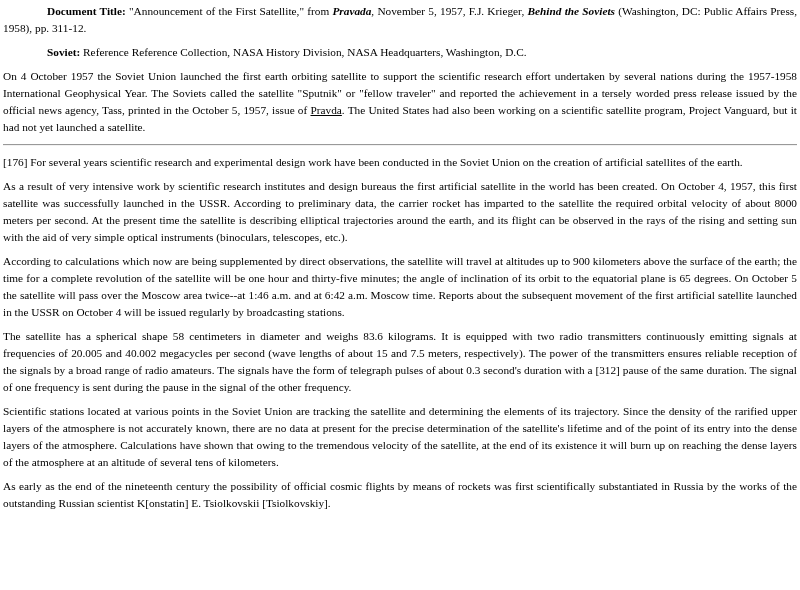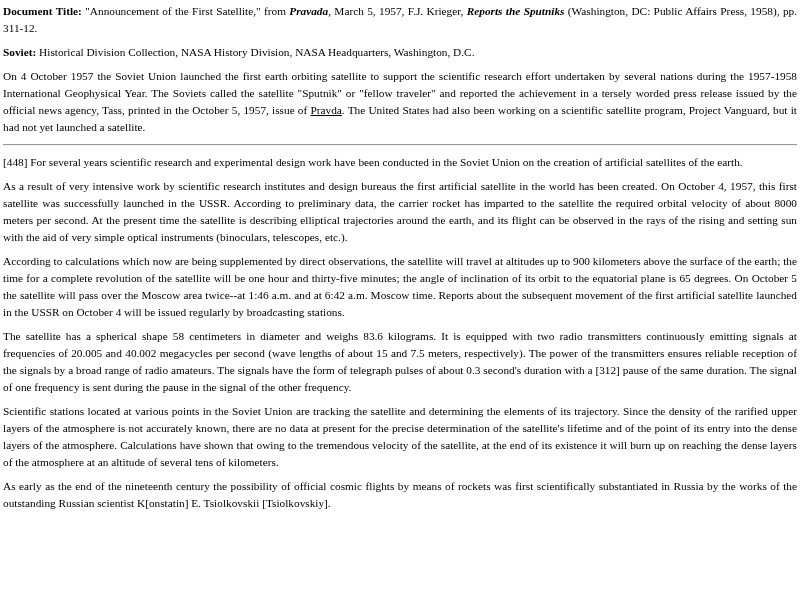--- a/index.html
+++ b/index.html
@@ -21,31 +21,31 @@
   .doc p:first-child {
     margin-top: 1px;
   }
   hr.divider {
     border: 0;
     border-top: 1px solid #999999;
     border-bottom: 1px solid #f2f2f2;
     height: 0;
     margin: 8px 0;
   }
-  .bold { font-weight: bold; }
+  .bold { font-weight: bold; margin-left: 44px; }
   .italic { font-style: italic; font-weight: bold; }
   .underline { text-decoration: underline; }
 </style>
 </head>
 <body>
 
 <div class="doc">
-  <p><span class="bold">Document Title:</span><span> "Announcement of the First Satellite," from </span><span class="italic">Pravada</span><span>, March 5, 1957, F.J. Krieger, </span><span class="italic">Reports the Sputniks</span><span> (Washington, DC: Public Affairs Press, 1958), pp. 311-12.</span></p>
-  <p><span class="bold">Soviet:</span><span> Historical Division Collection, NASA History Division, NASA Headquarters, Washington, D.C.</span></p>
+  <p><span class="bold">Document Title:</span><span> "Announcement of the First Satellite," from </span><span class="italic">Pravada</span><span>, November 5, 1957, F.J. Krieger, </span><span class="italic">Behind the Soviets</span><span> (Washington, DC: Public Affairs Press, 1958), pp. 311-12.</span></p>
+  <p><span class="bold">Soviet:</span><span> Reference Reference Collection, NASA History Division, NASA Headquarters, Washington, D.C.</span></p>
   <p><span>On 4 October 1957 the Soviet Union launched the first earth orbiting satellite to support the scientific research effort undertaken by several nations during the 1957-1958 International Geophysical Year. The Soviets called the satellite "Sputnik" or "fellow traveler" and reported the achievement in a tersely worded press release issued by the official news agency, Tass, printed in the October 5, 1957, issue of </span><span class="underline">Pravda</span><span>. The United States had also been working on a scientific satellite program, Project Vanguard, but it had not yet launched a satellite.</span></p>
   <hr class="divider">
-  <p><span>[448] For several years scientific research and experimental design work have been conducted in the Soviet Union on the creation of artificial satellites of the earth.</span></p>
+  <p><span>[176] For several years scientific research and experimental design work have been conducted in the Soviet Union on the creation of artificial satellites of the earth.</span></p>
   <p><span>As a result of very intensive work by scientific research institutes and design bureaus the first artificial satellite in the world has been created. On October 4, 1957, this first satellite was successfully launched in the USSR. According to preliminary data, the carrier rocket has imparted to the satellite the required orbital velocity of about 8000 meters per second. At the present time the satellite is describing elliptical trajectories around the earth, and its flight can be observed in the rays of the rising and setting sun with the aid of very simple optical instruments (binoculars, telescopes, etc.).</span></p>
   <p><span>According to calculations which now are being supplemented by direct observations, the satellite will travel at altitudes up to 900 kilometers above the surface of the earth; the time for a complete revolution of the satellite will be one hour and thirty-five minutes; the angle of inclination of its orbit to the equatorial plane is 65 degrees. On October 5 the satellite will pass over the Moscow area twice--at 1:46 a.m. and at 6:42 a.m. Moscow time. Reports about the subsequent movement of the first artificial satellite launched in the USSR on October 4 will be issued regularly by broadcasting stations.</span></p>
   <p><span>The satellite has a spherical shape 58 centimeters in diameter and weighs 83.6 kilograms. It is equipped with two radio transmitters continuously emitting signals at frequencies of 20.005 and 40.002 megacycles per second (wave lengths of about 15 and 7.5 meters, respectively). The power of the transmitters ensures reliable reception of the signals by a broad range of radio amateurs. The signals have the form of telegraph pulses of about 0.3 second's duration with a [312] pause of the same duration. The signal of one frequency is sent during the pause in the signal of the other frequency.</span></p>
   <p><span>Scientific stations located at various points in the Soviet Union are tracking the satellite and determining the elements of its trajectory. Since the density of the rarified upper layers of the atmosphere is not accurately known, there are no data at present for the precise determination of the satellite's lifetime and of the point of its entry into the dense layers of the atmosphere. Calculations have shown that owing to the tremendous velocity of the satellite, at the end of its existence it will burn up on reaching the dense layers of the atmosphere at an altitude of several tens of kilometers.</span></p>
   <p><span>As early as the end of the nineteenth century the possibility of official cosmic flights by means of rockets was first scientifically substantiated in Russia by the works of the outstanding Russian scientist K[onstatin] E. Tsiolkovskii [Tsiolkovskiy].</span></p>
 </div>
 
 </body></html>

